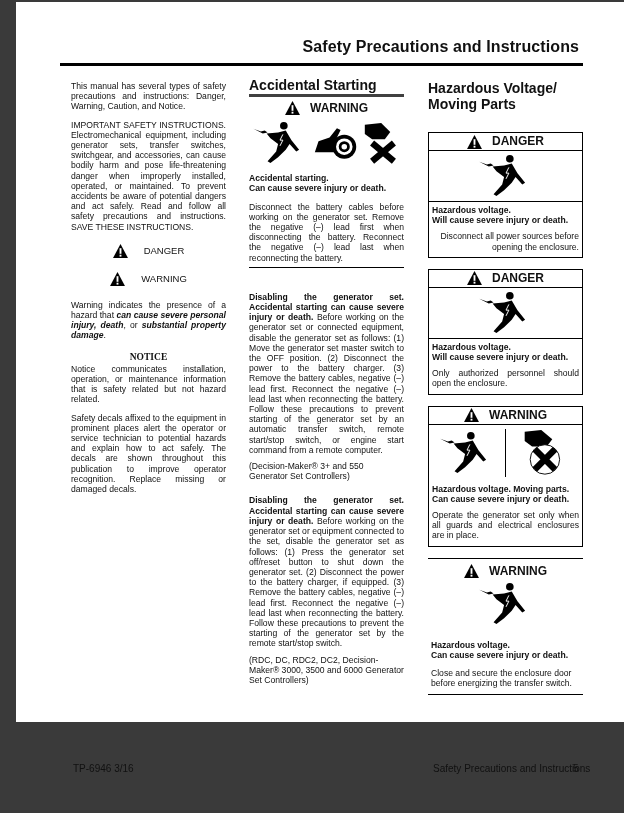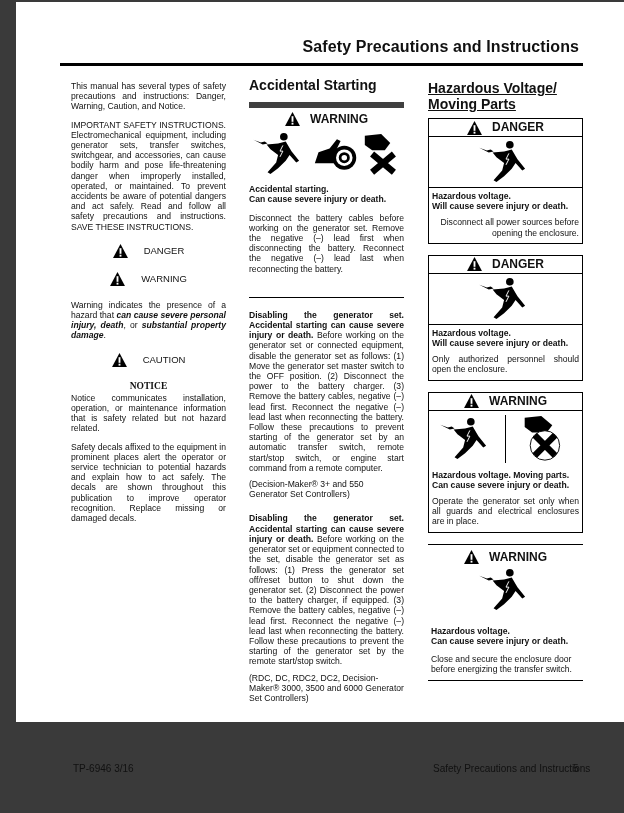--- a/index.html
+++ b/index.html
@@ -10,22 +10,22 @@
   .hdr-rule { position:absolute; left:44px; top:61px; width:523px; height:3px; background:#000; }
   .col { position:absolute; font-size:8.6px; line-height:10.2px; }
   .col p { margin:0 0 8px 0; text-align:justify; }
   .c1 { left:55px; top:79px; width:155px; }
   .c2 { left:233px; top:78px; width:155px; }
   .c3 { left:412px; top:78px; width:155px; }
   .sig { display:flex; align-items:center; justify-content:center; gap:16px; font-size:9.5px; margin:12px 0 14px; }
   .tri { width:15px; height:14px; }
   .notice { text-align:center; font-size:9.5px; font-weight:bold; margin:11px 0 2px;font-family:Liberation Serif, serif; }
   .bi { font-weight:bold; font-style:italic; }
-  .sec-title { font-size:14px; font-weight:bold; padding-bottom:12px; border-bottom:6px solid #404040; margin-bottom:4px; }
-  .sec-title2 { font-size:14px; font-weight:bold; line-height:16px; margin-bottom:6px;text-decoration:underline; }
+  .sec-title { font-size:14px; font-weight:bold; padding-bottom:4px; border-bottom:3px solid #404040; margin-bottom:4px; }
+  .sec-title2 { font-size:14px; font-weight:bold; line-height:16px; margin-bottom:20px; }
   .warnhead { display:flex; align-items:center; justify-content:center; gap:10px; font-size:12px; font-weight:bold; }
   .pics { height:48px; display:flex; align-items:center; justify-content:center; gap:4px; margin:4px 0 6px; }
   .bold { font-weight:bold; }
   .box { border:1px solid #000; margin-bottom:11px; }
   .box .bh { display:flex; align-items:center; justify-content:center; gap:10px; font-size:12px; font-weight:bold;
              border-bottom:1px solid #000; height:17px; }
   .box .bp { height:50px; display:flex; align-items:center; justify-content:center; border-bottom:1px solid #000; }
   .box .bt { padding:3px 3px 3px 3px; }
   .box .bt p { margin:0 0 6px; }
   .box .bt p:last-child { margin-bottom:2px; }
@@ -86,26 +86,20 @@
     </div>
 
     <div class="sig">
       <svg class="tri">
           <use href="#tri"></use>
         </svg>
       <span>WARNING</span>
     </div>
     <p><span>Warning indicates the presence of a hazard that </span><span class="bi">can cause severe personal injury, death</span><span>, or </span><span class="bi">substantial property damage</span><span>.</span></p>
 
-    <div class="sig">
-      <svg class="tri">
-          <use href="#tri"></use>
-        </svg>
-      <span>CAUTION</span>
-    </div>
 
     <div class="notice">NOTICE</div>
     <p>Notice communicates installation, operation, or maintenance information that is safety related but not hazard related.</p>
     <p>Safety decals affixed to the equipment in prominent places alert the operator or service technician to potential hazards and explain how to act safely. The decals are shown throughout this publication to improve operator recognition. Replace missing or damaged decals.</p>
   </div>
 
   <div class="col c2">
     <div class="sec-title">Accidental Starting</div>
     <div class="warnhead">
       <svg class="tri">
@@ -119,21 +113,21 @@
         </svg>
       <svg width="46" height="38">
           <use href="#gear"></use>
         </svg>
       <svg width="40" height="42">
           <use href="#fan"></use>
         </svg>
     </div>
     <div class="bold">Accidental starting.</div>
     <div class="bold" style="margin-bottom:8px">Can cause severe injury or death.</div>
-    <p style="padding-bottom:23px;border-bottom:1px solid #000;margin-bottom:12px">Disconnect the battery cables before working on the generator set. Remove the negative (–) lead first when disconnecting the battery. Reconnect the negative (–) lead last when reconnecting the battery.</p>
+    <p style="padding-bottom:4px;border-bottom:1px solid #000;margin-bottom:24px">Disconnect the battery cables before working on the generator set. Remove the negative (–) lead first when disconnecting the battery. Reconnect the negative (–) lead last when reconnecting the battery.</p>
 
     <p style="margin-bottom:6px"><span class="bold">Disabling the generator set. Accidental starting can cause severe injury or death.</span><span> Before working on the generator set or connected equipment, disable the generator set as follows: (1) Move the generator set master switch to the OFF position. (2) Disconnect the power to the battery charger. (3) Remove the battery cables, negative (–) lead first. Reconnect the negative (–) lead last when reconnecting the battery. Follow these precautions to prevent starting of the generator set by an automatic transfer switch, remote start/stop switch, or engine start command from a remote computer.</span></p>
     <p style="text-align:left;margin-bottom:14px">(Decision-Maker® 3+ and 550 Generator Set Controllers)</p>
 
     <p style="margin-bottom:6px"><span class="bold">Disabling the generator set. Accidental starting can cause severe injury or death.</span><span> Before working on the generator set or equipment connected to the set, disable the generator set as follows: (1) Press the generator set off/reset button to shut down the generator set. (2) Disconnect the power to the battery charger, if equipped. (3) Remove the battery cables, negative (–) lead first. Reconnect the negative (–) lead last when reconnecting the battery. Follow these precautions to prevent the starting of the generator set by the remote start/stop switch.</span></p>
     <p style="text-align:left">(RDC, DC, RDC2, DC2, Decision-Maker® 3000, 3500 and 6000 Generator Set Controllers)</p>
   </div>
 
   <div class="col c3">
     <div class="sec-title2">Hazardous Voltage/ Moving Parts</div>

